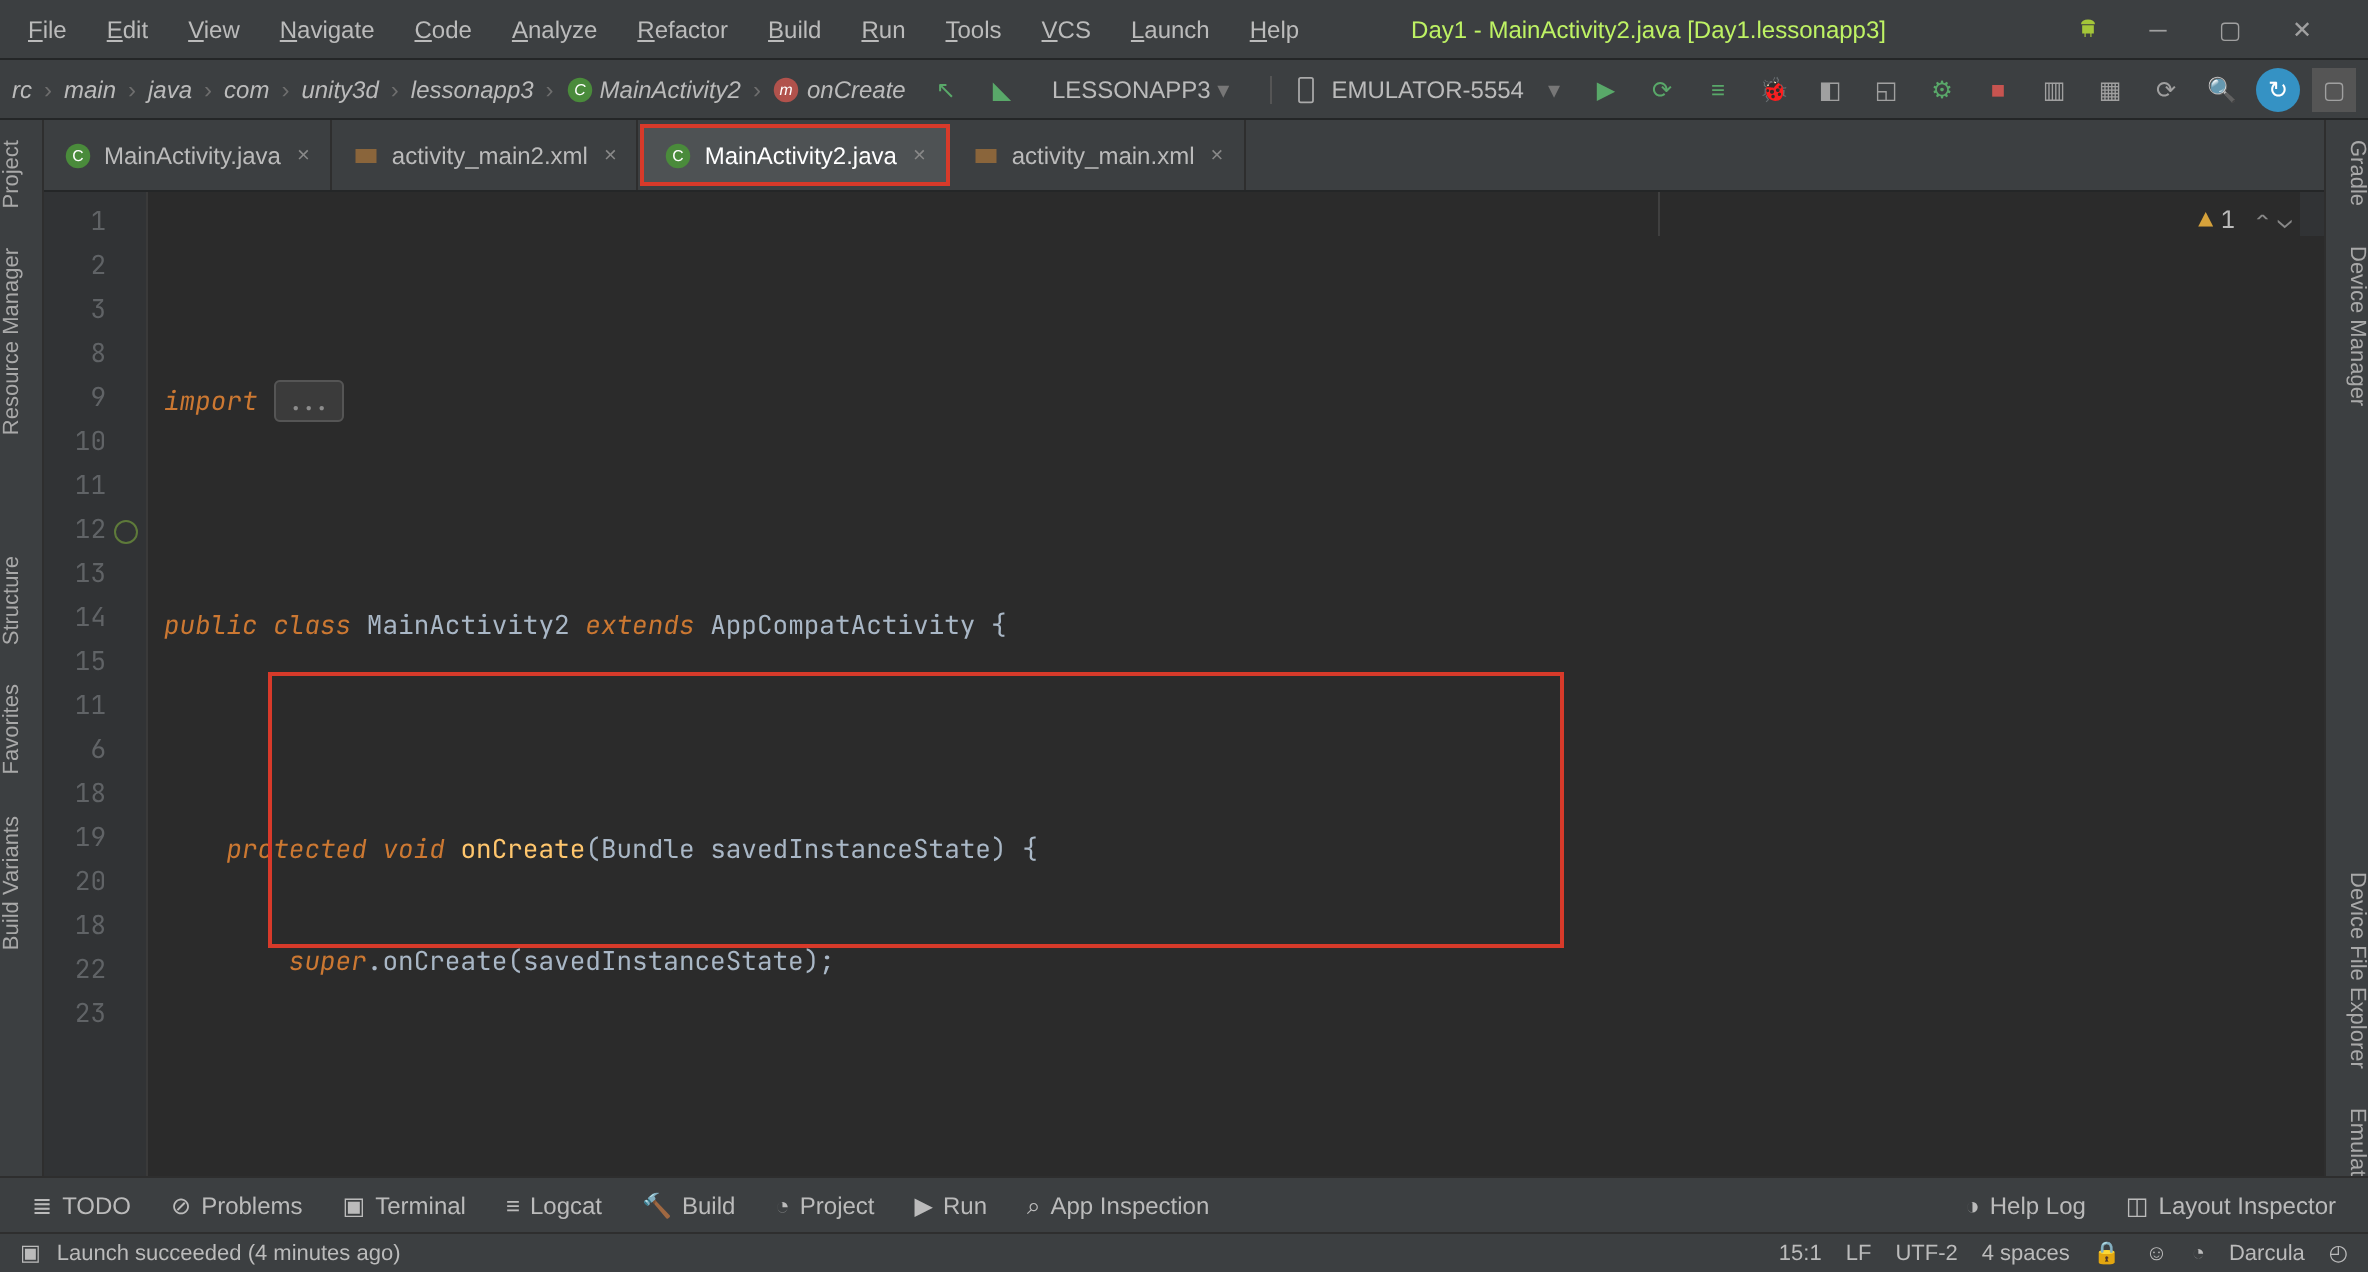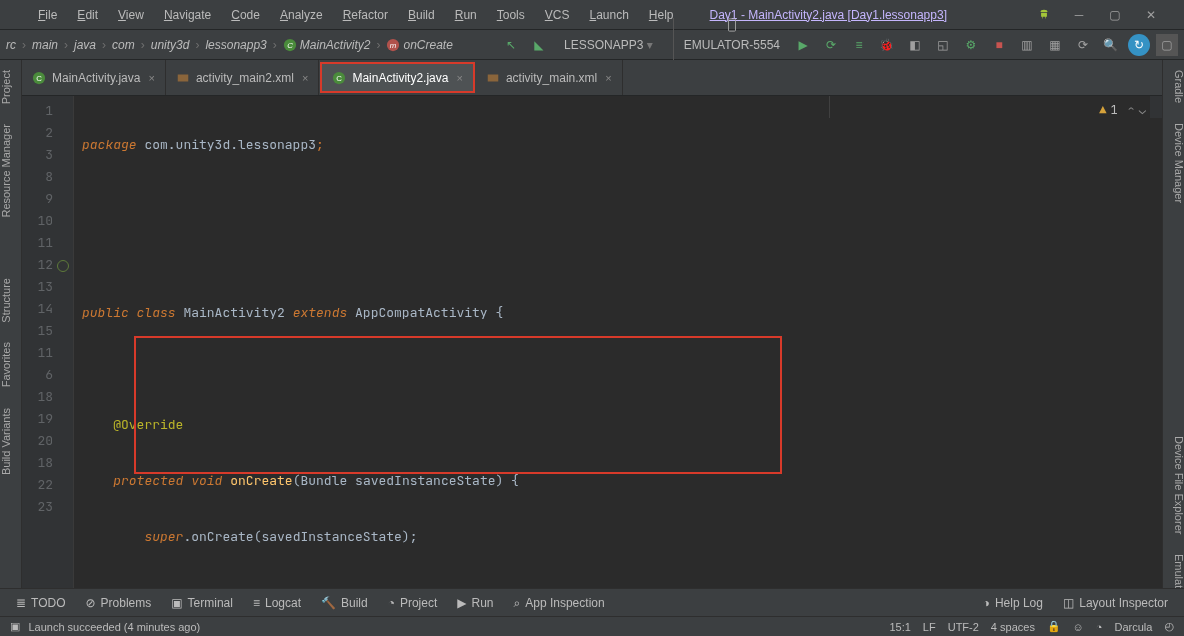--- a/index.html
+++ b/index.html
@@ -13,31 +13,30 @@
   overflow: hidden;
   position: relative;
 }
 .titlebar {
   height: 30px;
   background: #3c3f41;
   display: flex;
   align-items: center;
   border-bottom: 1px solid #242627;
 }
-.menu { display: flex; gap: 0; padding-left: 28px; }
+.menu { display: flex; gap: 0; padding-left: 4px; }
 .menu-item {
   padding: 6px 10px;
   color: #bbbbbb;
   cursor: pointer;
 }
 .menu-item:first-letter { text-decoration: underline; }
 .title-text {
-  margin-left: 26px;
-  color: #c4b5fd;
-  text-decoration: underline;
+  margin-left: 46px;
+  color: #bef264;
 }
 .win-controls {
   margin-left: auto;
   display: flex;
   align-items: center;
   padding-right: 15px;
 }
 .win-btn {
   width: 36px;
   height: 20px;
@@ -66,21 +65,21 @@
   align-items: center;
   gap: 6px;
 }
 .nav-btn {
   width: 22px; height: 22px;
   display: flex; align-items: center; justify-content: center;
   cursor: pointer;
   color: #a0a0a0;
 }
 .config-name { color: #bbbbbb; padding: 0 8px; cursor: pointer; }
-.emulator-name { color: #bbbbbb; padding: 0 6px 0 10px; margin-left: 6px; border-left: 1px solid #555; cursor: pointer; display:flex; align-items:center; gap:6px;flex-direction:column; }
+.emulator-name { color: #bbbbbb; padding: 0 6px 0 10px; margin-left: 6px; border-left: 1px solid #555; cursor: pointer; display:flex; align-items:center; gap:6px; }
 
 .left-strip, .right-strip {
   position: absolute;
   top: 60px;
   bottom: 28px;
   width: 22px;
   background: #3c3f41;
   display: flex;
   flex-direction: column;
   align-items: center;
@@ -395,26 +394,25 @@
     <div>11</div>
     <div>6</div>
     <div>18</div>
     <div>19</div>
     <div>20</div>
     <div>18</div>
     <div>22</div>
     <div>23</div>
   </div>
   <div class="code">
-    <div><span class="kw">package</span> <span class="ident">com.unity3d.lessonapp3</span><span class="kw2">;</span></div>
     <div></div>
+    <div><span class="kw">import</span> <span class="fold-block">...</span></div>
     <div></div>
     <div><span class="kw">public class</span> <span class="classname">MainActivity2</span> <span class="kw">extends</span> <span class="classname">AppCompatActivity</span> {</div>
     <div></div>
-    <div>    <span class="anno">@Override</span></div>
     <div>    <span class="kw">protected</span> <span class="kw">void</span> <span class="method">onCreate</span>(<span class="classname">Bundle</span> <span class="ident">savedInstanceState</span>) {</div>
     <div>        <span class="thisref">super</span>.<span class="ident">onCreate</span>(<span class="ident">savedInstanceState</span>);</div>
     
     
     
     
     
     
     
     

